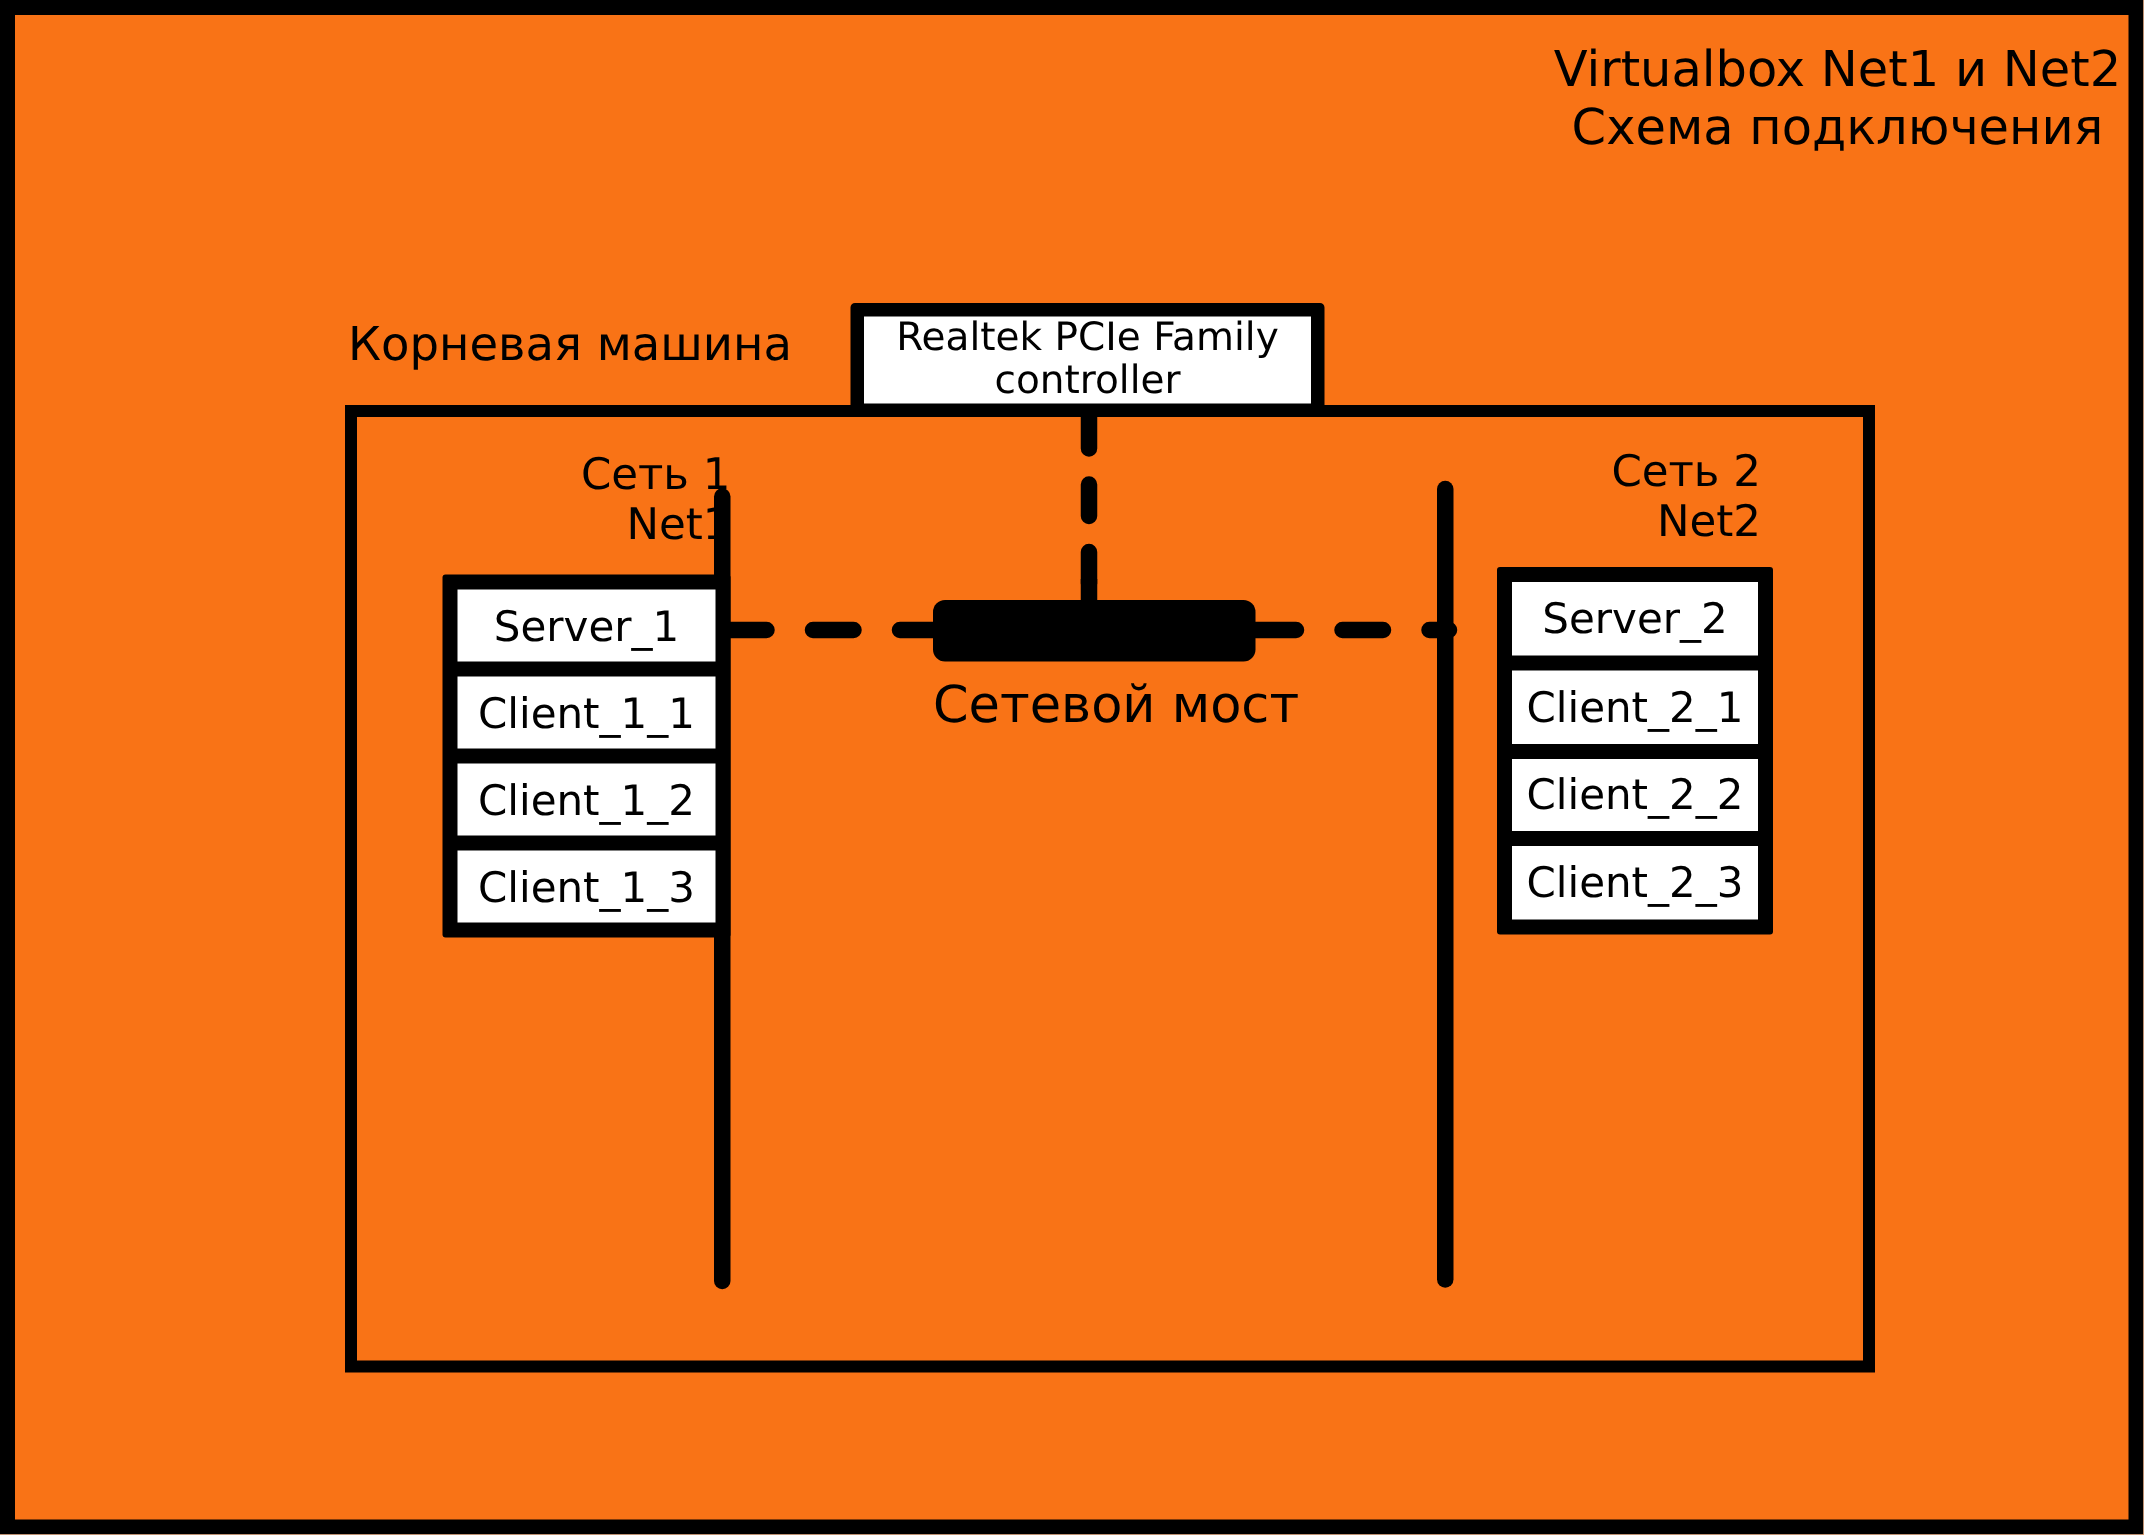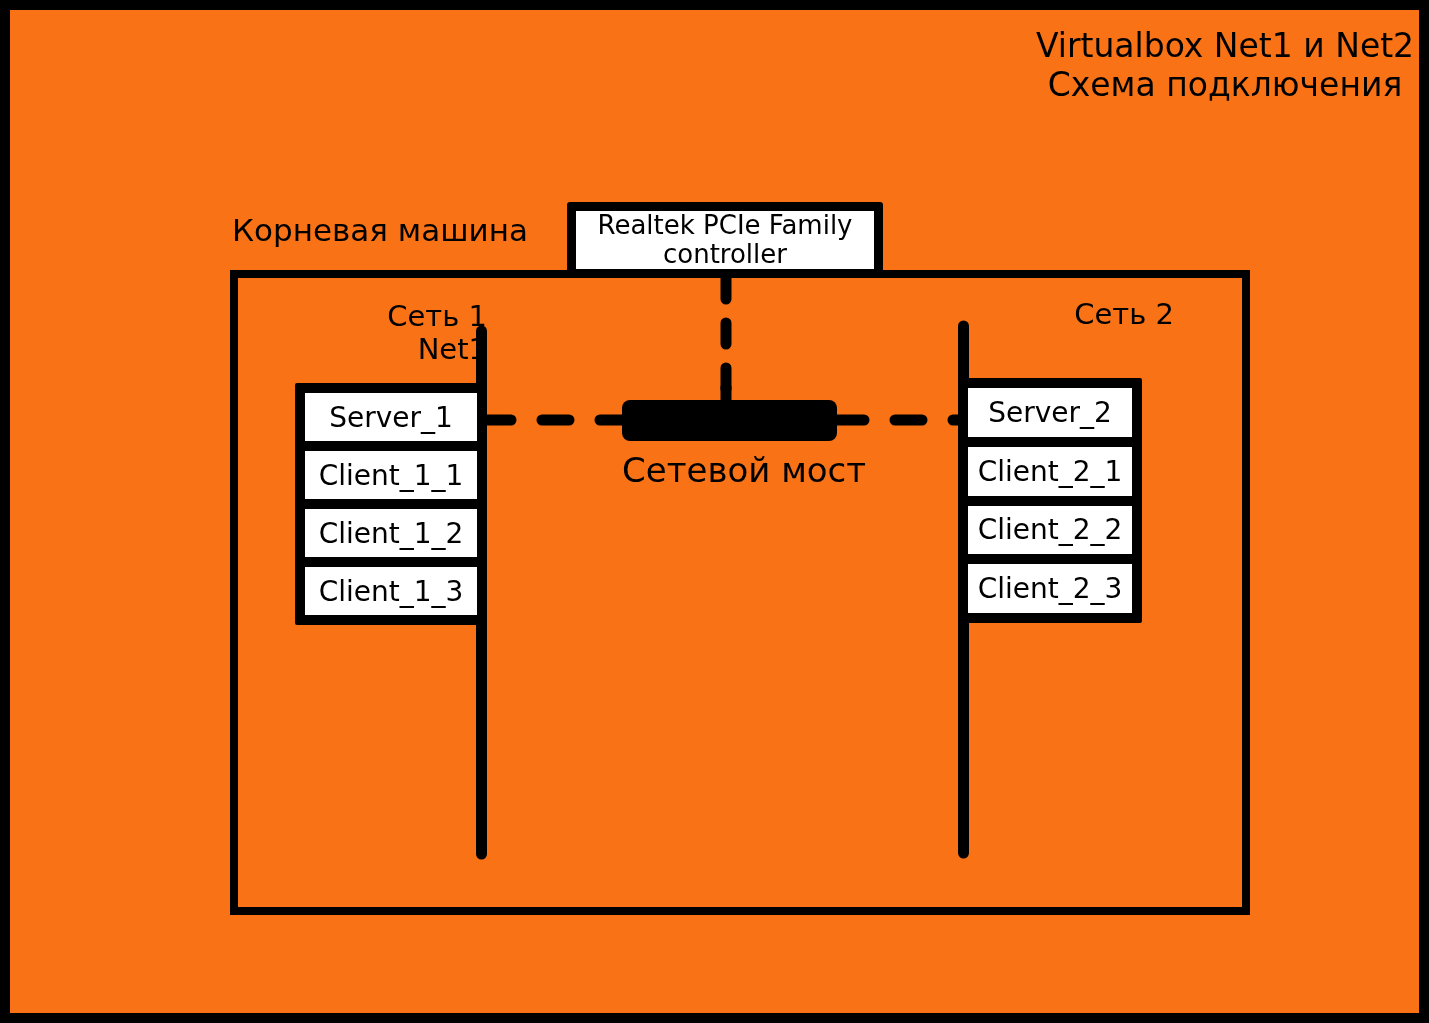--- a/index.html
+++ b/index.html
@@ -66,21 +66,21 @@
 
   .ladder {
     background: #000000;
     display: flex;
     flex-direction: column;
     padding: 10px;
     gap: 10px;
     border-radius: 2px;
   }
   .ladder-left  { left: 285px; top: 373px; width: 192px; height: 242px; text-align: center; }
-  .ladder-right { left: 948px; top: 368px; width: 184px; height: 245px; }
+  .ladder-right { left: 988px; top: 368px; width: 184px; height: 245px; }
   .node-cell {
     background: #ffffff;
     flex: 1 1 auto;
     display: flex;
     align-items: center;
     justify-content: center;
     font-size: 28px;
     white-space: nowrap;
   }
   .bridge-label {
@@ -127,20 +127,21 @@
 
   <div class="abs bridge-label">Сетевой мост</div>
 
   <div class="abs net-label net1-label">
     <div>Сеть 1</div>
     <div>Net1</div>
   </div>
 
   <div class="abs net-label net2-label">
     <div>Сеть 2</div>
+    <div>Net2</div>
   </div>
 
   <div class="abs ladder ladder-left">
     <div class="node-cell">Server_1</div>
     <div class="node-cell">Client_1_1</div>
     <div class="node-cell">Client_1_2</div>
     <div class="node-cell">Client_1_3</div>
   </div>
 
   <div class="abs ladder ladder-right">

